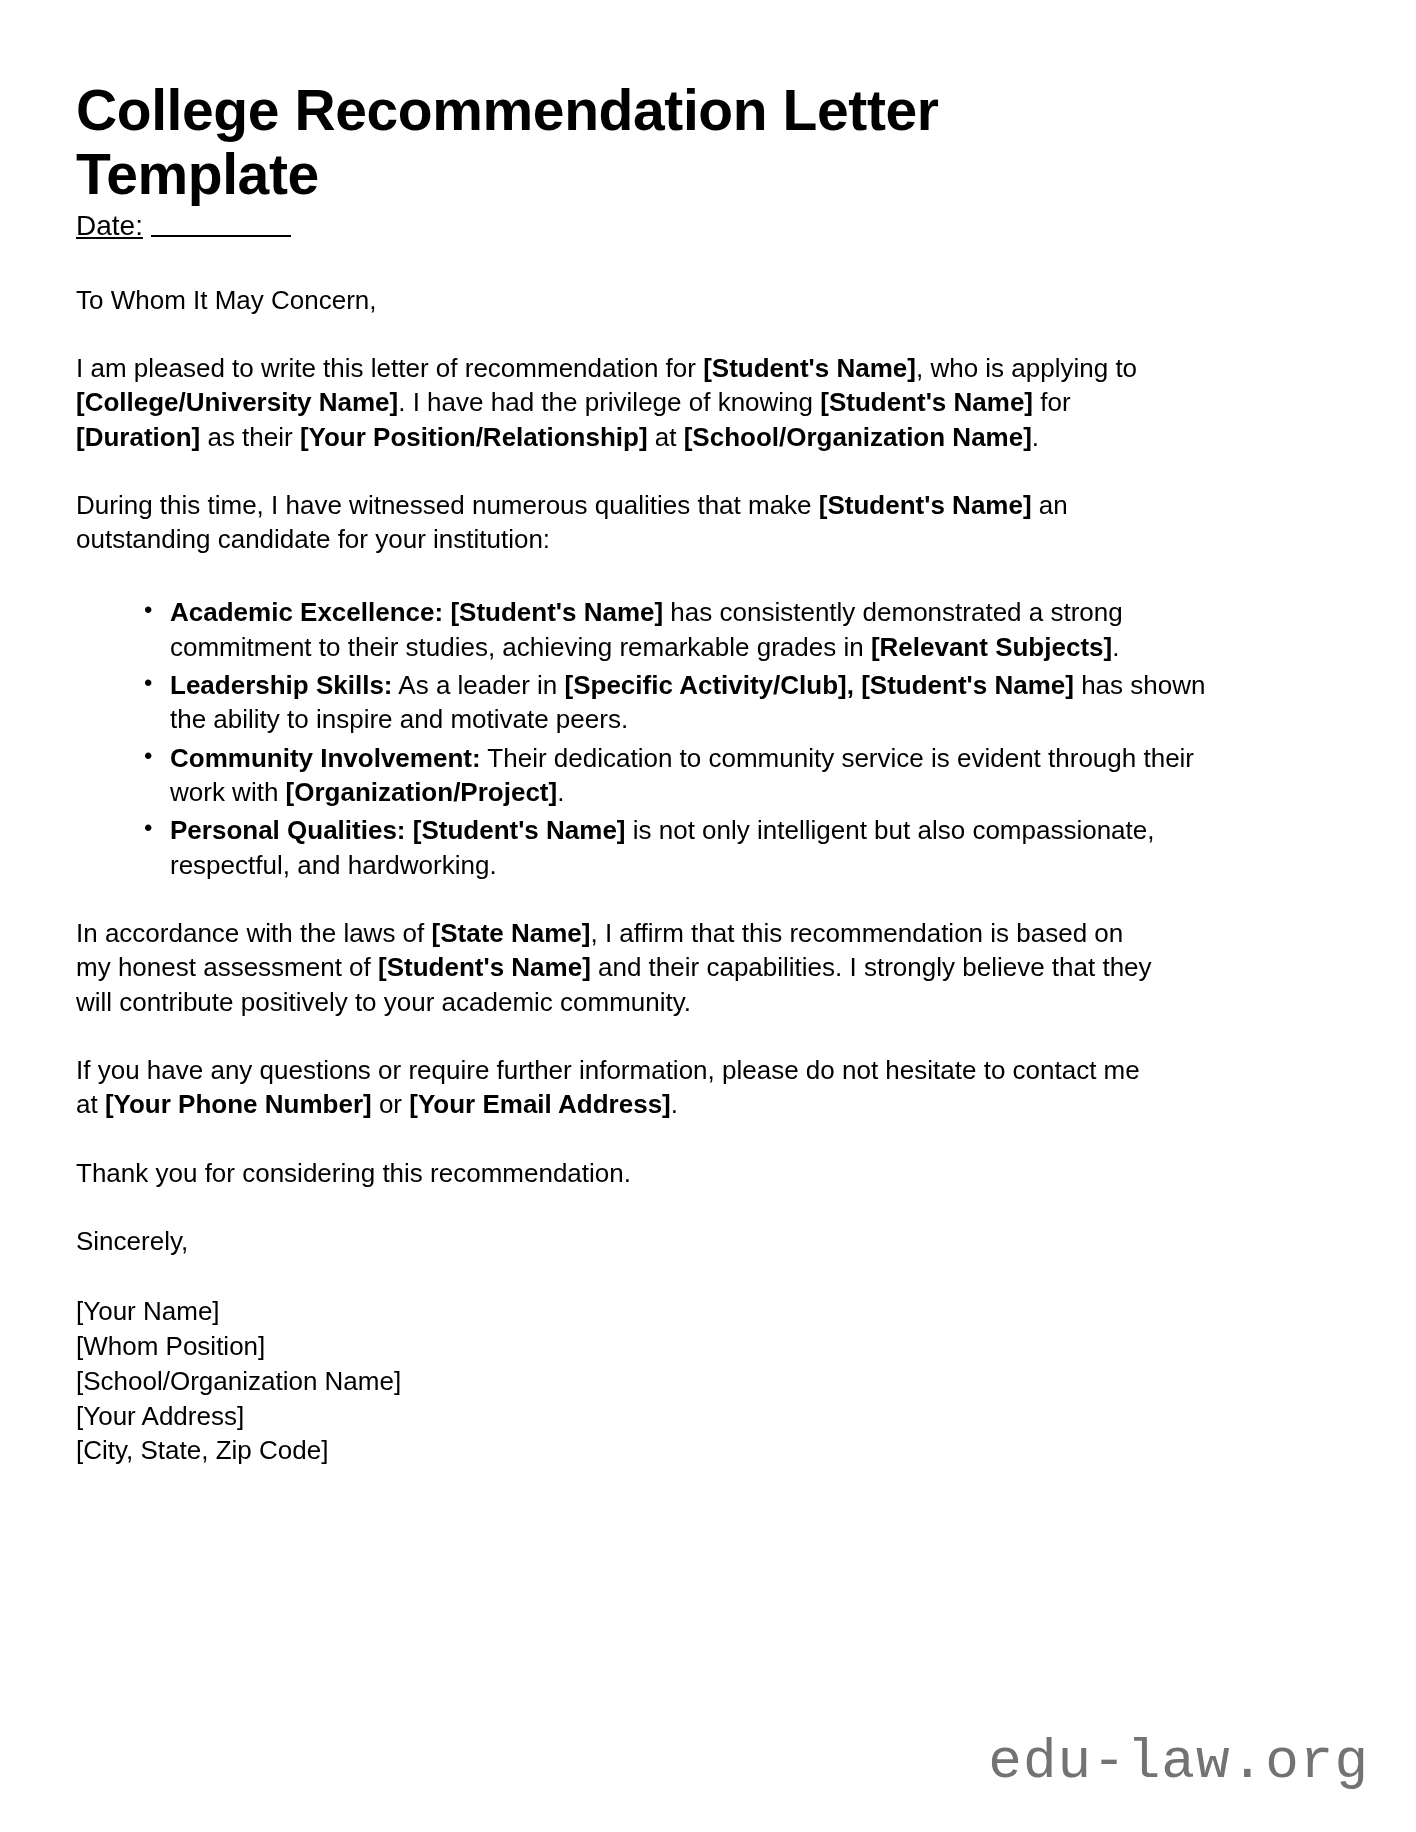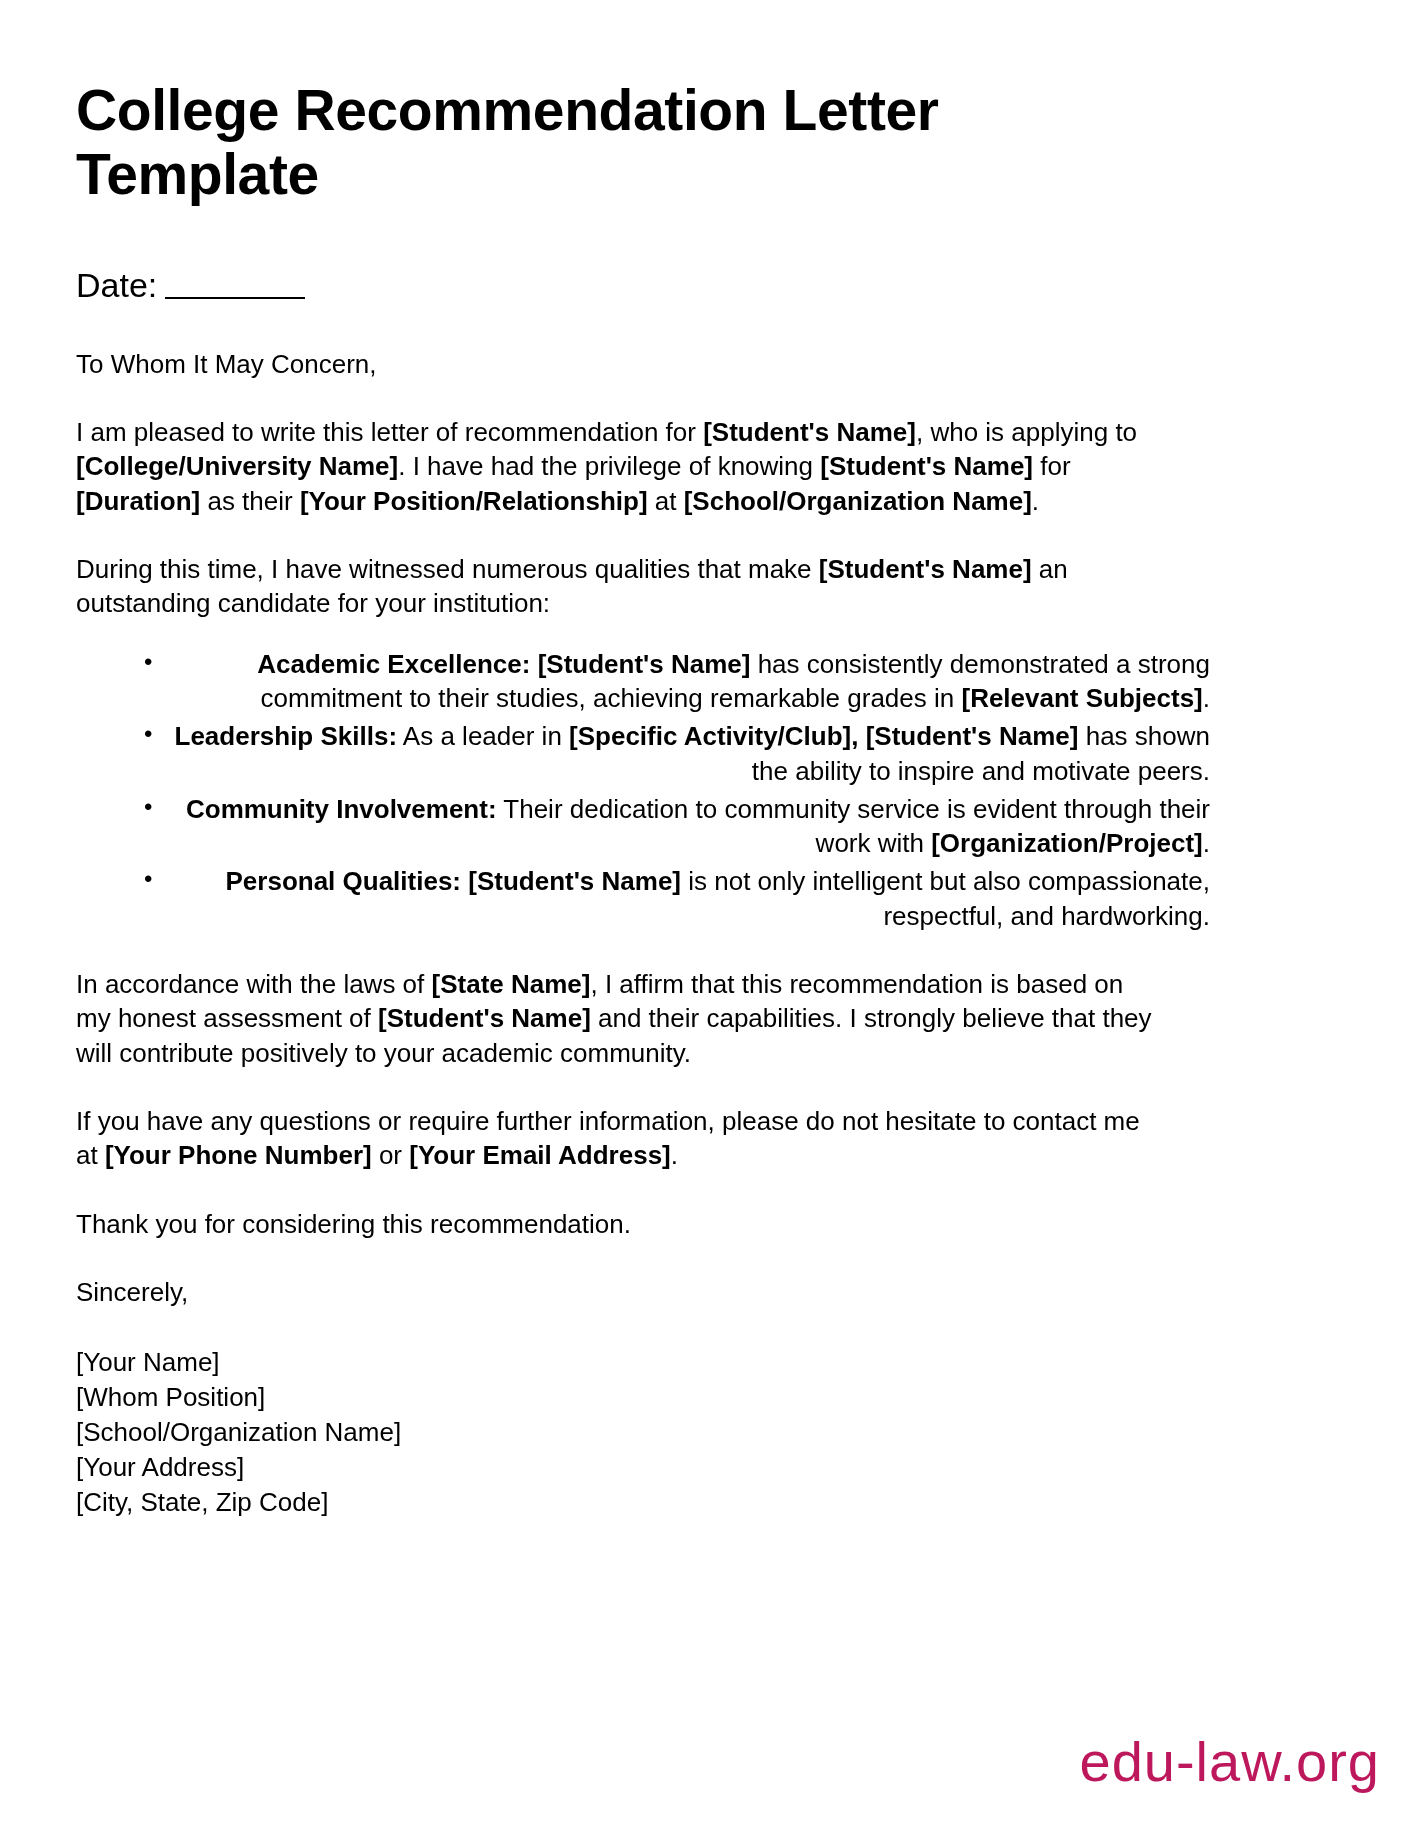--- a/index.html
+++ b/index.html
@@ -25,24 +25,24 @@
   }
   .doc-title {
     font-size: 57px;
     font-weight: bold;
     line-height: 1.13;
     letter-spacing: -0.4px;
     margin: 0 0 0 0;
     max-width: 1010px;
   }
   .date-line {
-    font-size: 34px;
+    font-size: 28px;
     line-height: 1.35;
-    margin-top: 56px;
     white-space: nowrap;
+    text-decoration: underline;
   }
   .date-blank {
     display: inline-block;
     width: 140px;
     border-bottom: 2px solid #000;
     margin-left: 8px;
     vertical-align: -2px;
   }
   p.body-text {
     font-size: 26px;
@@ -52,24 +52,23 @@
     max-width: 1085px;
     text-align: left;
   }
   p.salutation {
     margin-top: 38px;
   }
   b, strong {
     font-weight: bold;
   }
   ul.qualities {
-    margin: 26px 0 0 0;
+    margin: 39px 0 0 0;
     padding-left: 68px;
     list-style: none;
-    text-align: right;
   }
   ul.qualities li {
     font-size: 26px;
     line-height: 1.32;
     margin: 0 0 4px 0;
     max-width: 1040px;
     position: relative;
     padding-left: 26px;
   }
   ul.qualities li::before {
@@ -84,26 +83,26 @@
     margin-top: 36px;
     font-size: 26px;
     line-height: 1.34;
     font-weight: normal;
   }
   .signature-block div {
     white-space: nowrap;
   }
   .watermark {
     position: absolute;
-    right: 36px;
+    right: 47px;
     bottom: 38px;
-    font-family: Liberation Sans, sans-serif;
+    font-family: Liberation Mono, monospace;
     font-size: 56px;
     letter-spacing: 1px;
-    color: #be185d;
+    color: #737373;
     white-space: nowrap;
   }
 </style>
 </head>
 <body>
 
 <div class="page">
 
   <h1 class="doc-title">College Recommendation Letter Template</h1>
 

